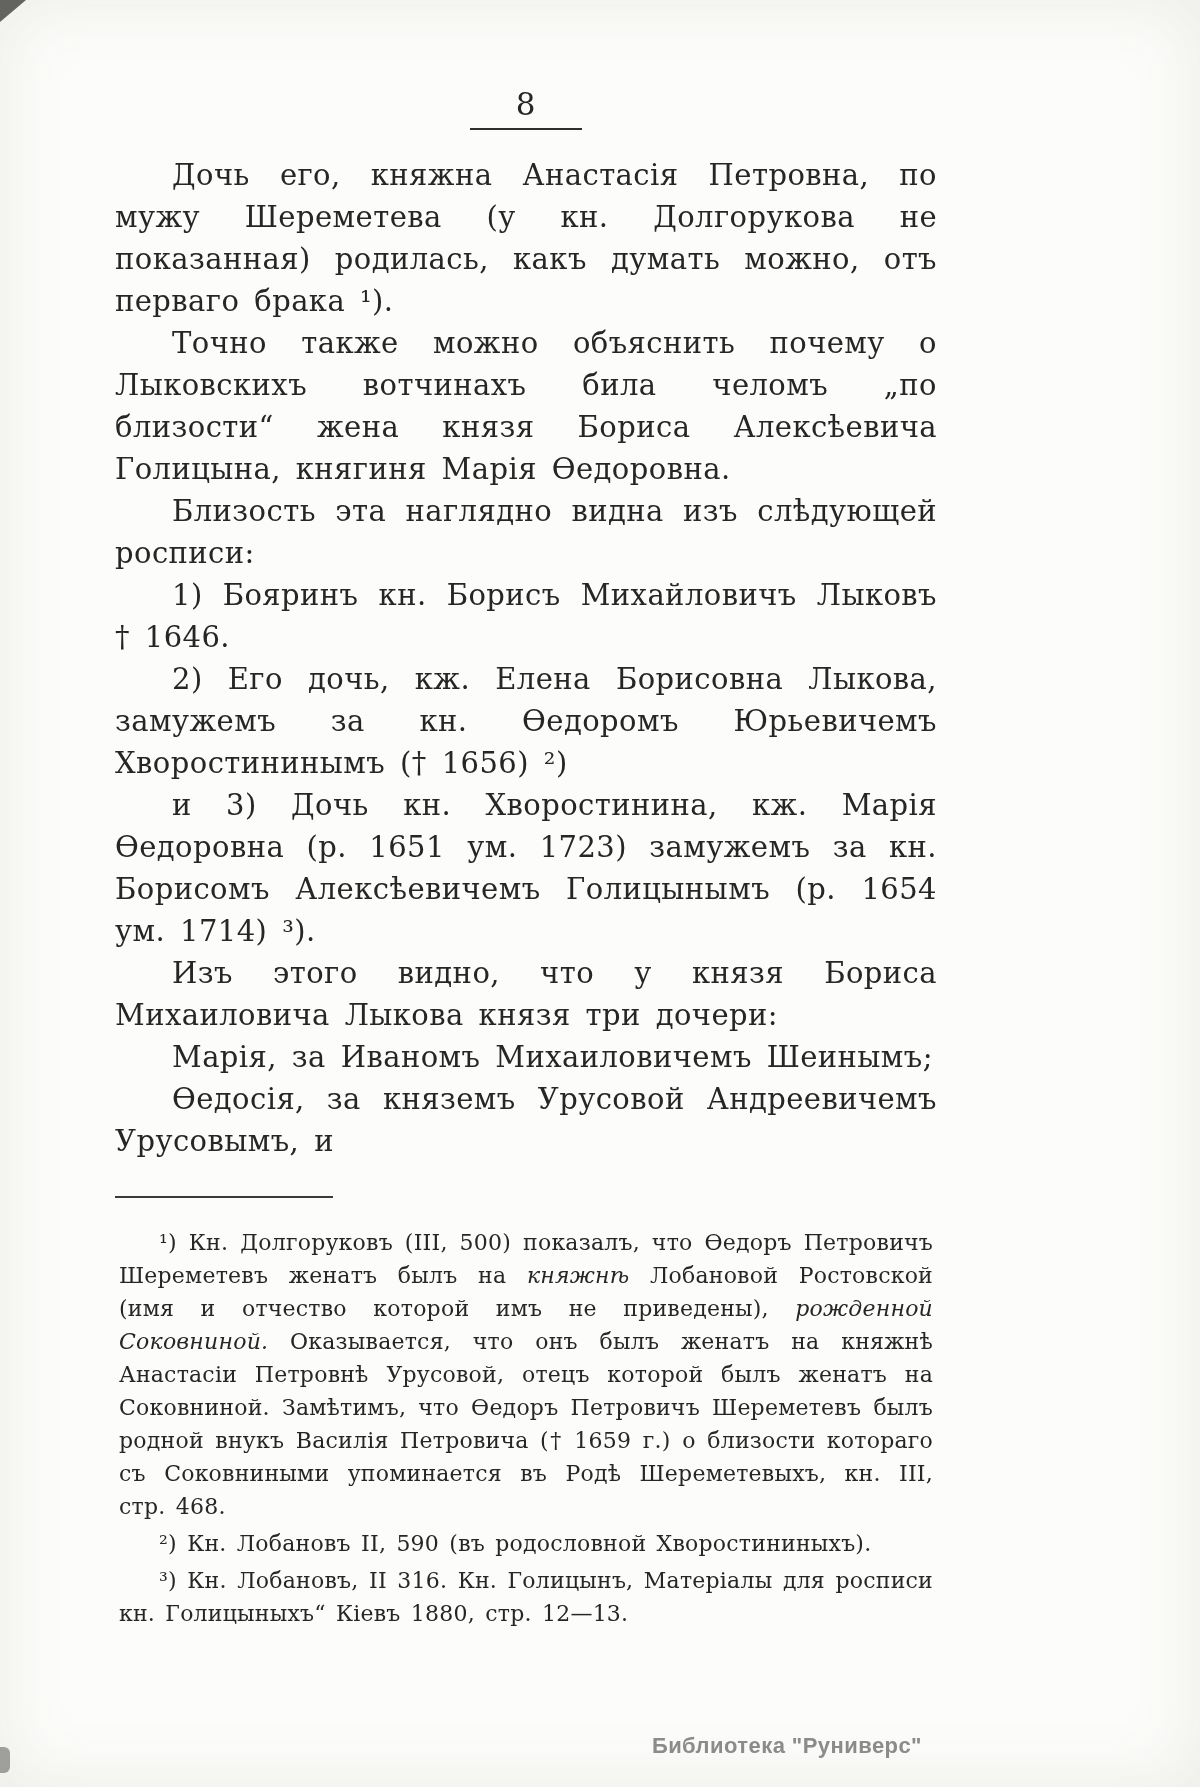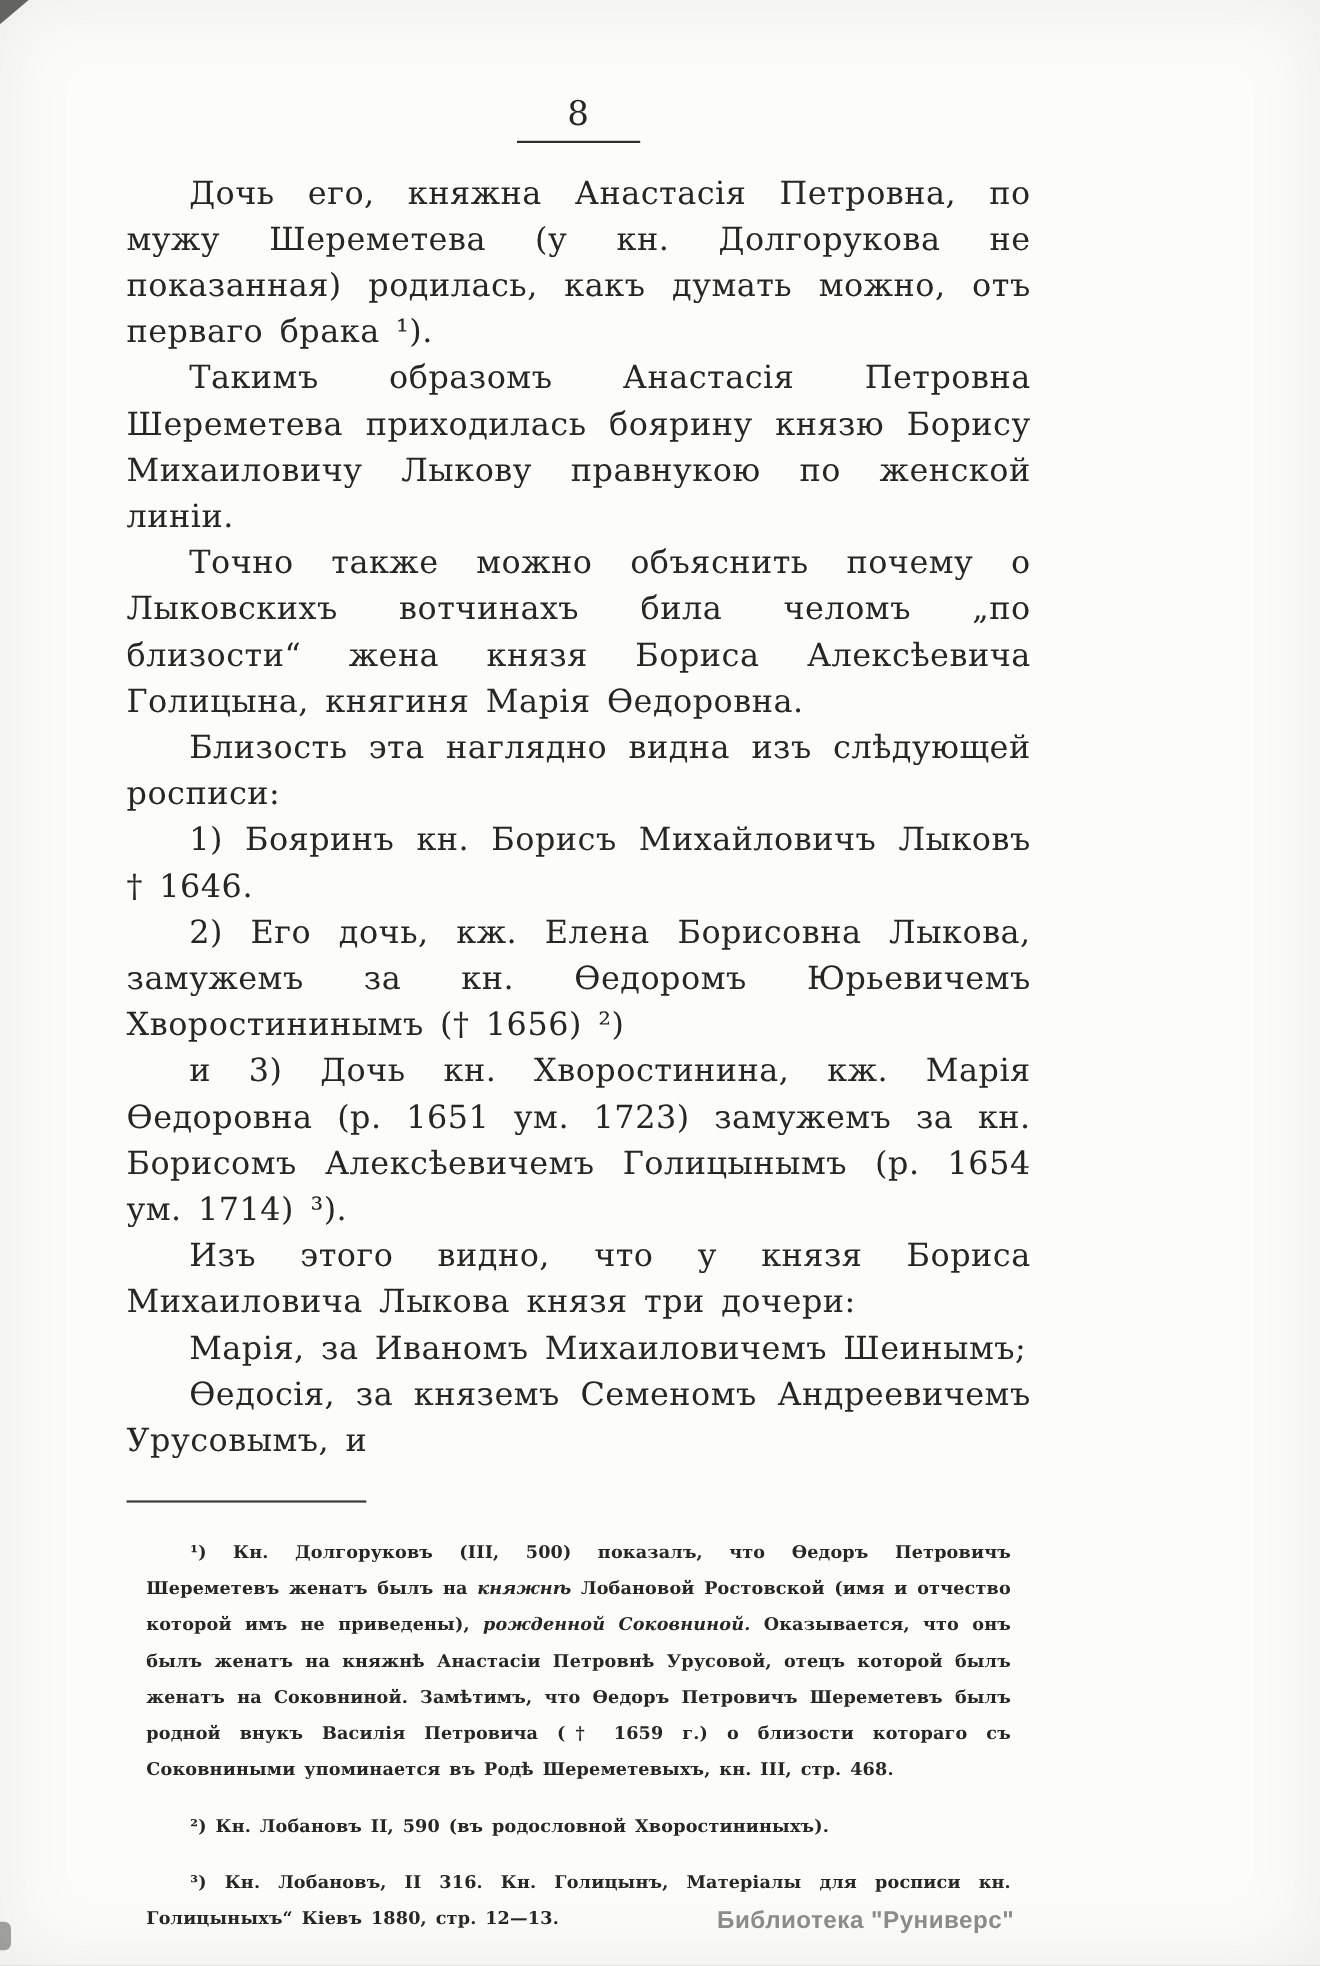--- a/index.html
+++ b/index.html
@@ -64,28 +64,27 @@
     word-spacing: 0.18em;
     letter-spacing: 0.015em;
   }
   .fn-divider {
     width: 218px;
     height: 0;
     border-top: 2px solid #3a3a38;
     margin: 34px 0 28px 0;
   }
   .footnotes p {
-    margin: 18px;
-    font-size: 16px;
+    margin: 4px;
+    font-size: 22px;
     line-height: 33px;
     text-align: justify;
     text-indent: 40px;
     word-spacing: 0.14em;
     letter-spacing: 0.01em;
-    font-weight: bold;
   }
   .italic {
     font-style: italic;
   }
   .watermark {
     position: absolute;
     right: 278px;
     bottom: 28px;
     font-family: "Liberation Sans", "DejaVu Sans", sans-serif;
     font-weight: bold;
@@ -104,29 +103,28 @@
 
   <div class="content">
 
     <div class="page-header">
       <div class="page-number">8</div>
       <div class="page-number-rule"></div>
     </div>
 
     <div class="body-text">
       <p>Дочь его, княжна Анастасія Петровна, по мужу Шереметева (у кн. Долгорукова не показанная) родилась, какъ думать можно, отъ перваго брака ¹).</p>
-      <p>Такимъ образомъ Анастасія Петровна Шереметева приходилась боярину князю Борису Михаиловичу Лыкову правнукою по женской линіи.</p>
       <p>Точно также можно объяснить почему о Лыковскихъ вотчинахъ била челомъ „по близости“ жена князя Бориса Алексѣевича Голицына, княгиня Марія Ѳедоровна.</p>
       <p>Близость эта наглядно видна изъ слѣдующей росписи:</p>
       <p>1) Бояринъ кн. Борисъ Михайловичъ Лыковъ † 1646.</p>
       <p>2) Его дочь, кж. Елена Борисовна Лыкова, замужемъ за кн. Ѳедоромъ Юрьевичемъ Хворостининымъ († 1656) ²)</p>
       <p>и 3) Дочь кн. Хворостинина, кж. Марія Ѳедоровна (р. 1651 ум. 1723) замужемъ за кн. Борисомъ Алексѣевичемъ Голицынымъ (р. 1654 ум. 1714) ³).</p>
       <p>Изъ этого видно, что у князя Бориса Михаиловича Лыкова князя три дочери:</p>
       <p>Марія, за Иваномъ Михаиловичемъ Шеинымъ;</p>
-      <p>Ѳедосія, за княземъ Семеномъ Андреевичемъ Урусовымъ, и</p>
+      <p>Ѳедосія, за княземъ Урусовой Андреевичемъ Урусовымъ, и</p>
     </div>
 
     <div class="fn-divider"></div>
 
     <div class="footnotes">
       <p><span>¹) Кн. Долгоруковъ (III, 500) показалъ, что Ѳедоръ Петровичъ Шереметевъ женатъ былъ на </span><span class="italic">княжнѣ</span><span> Лобановой Ростовской (имя и отчество которой имъ не приведены), </span><span class="italic">рожденной Соковниной.</span><span> Оказывается, что онъ былъ женатъ на княжнѣ Анастасіи Петровнѣ Урусовой, отецъ которой былъ женатъ на Соковниной. Замѣтимъ, что Ѳедоръ Петровичъ Шереметевъ былъ родной внукъ Василія Петровича († 1659 г.) о близости котораго съ Соковниными упоминается въ Родѣ Шереметевыхъ, кн. III, стр. 468.</span></p>
       <p>²) Кн. Лобановъ II, 590 (въ родословной Хворостининыхъ).</p>
       <p>³) Кн. Лобановъ, II 316. Кн. Голицынъ, Матеріалы для росписи кн. Голицыныхъ“ Кіевъ 1880, стр. 12—13.</p>
     </div>
 

